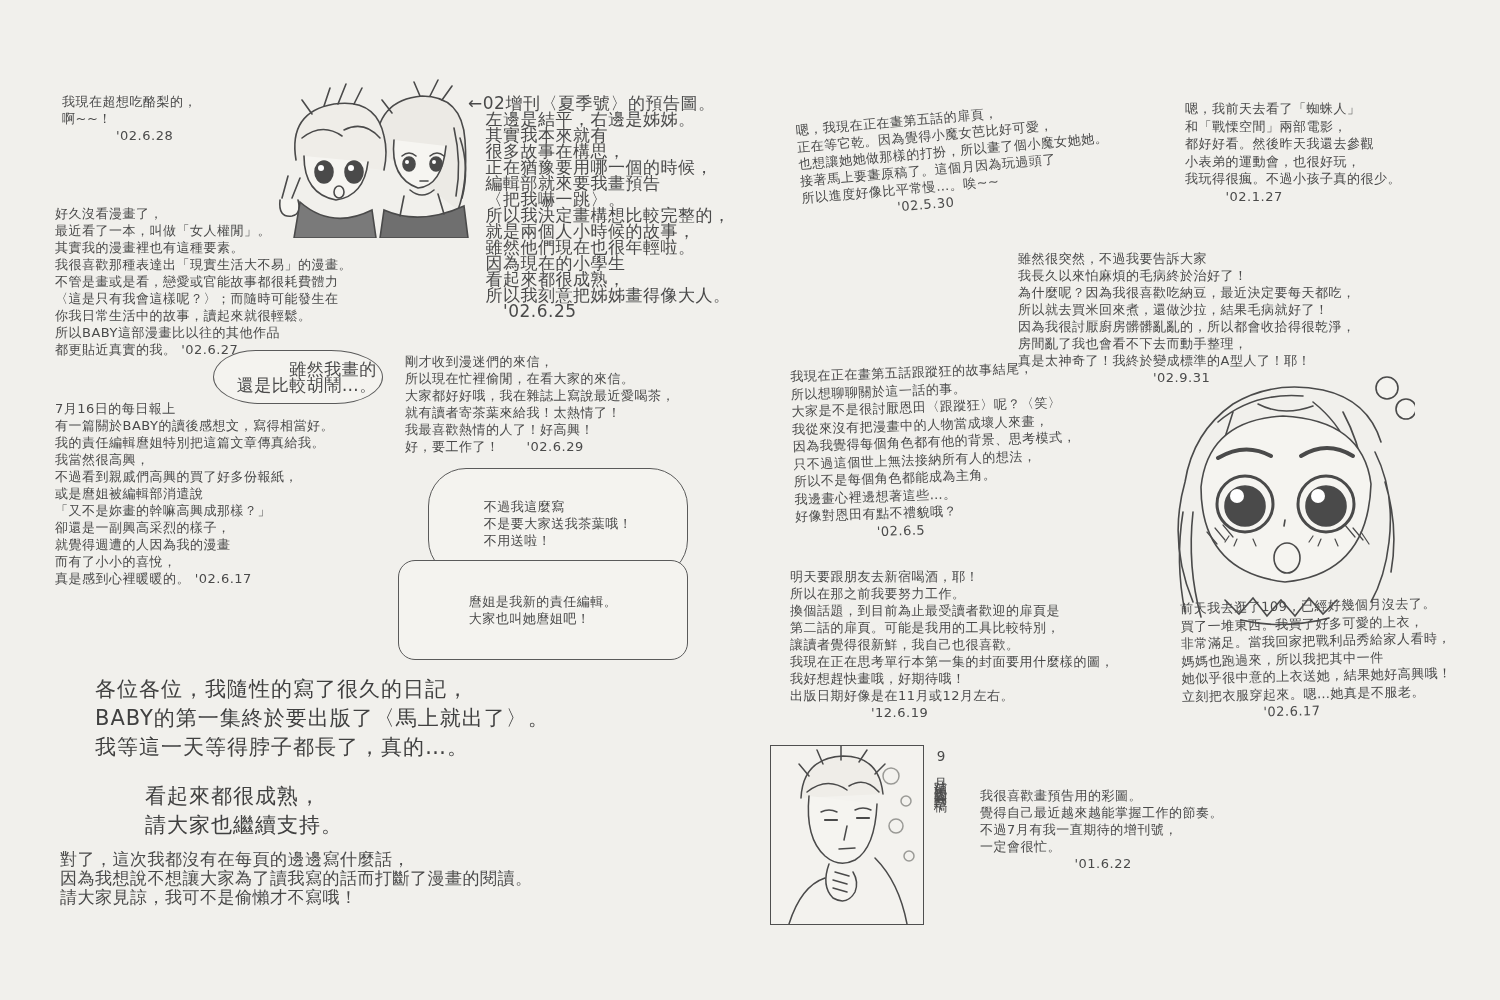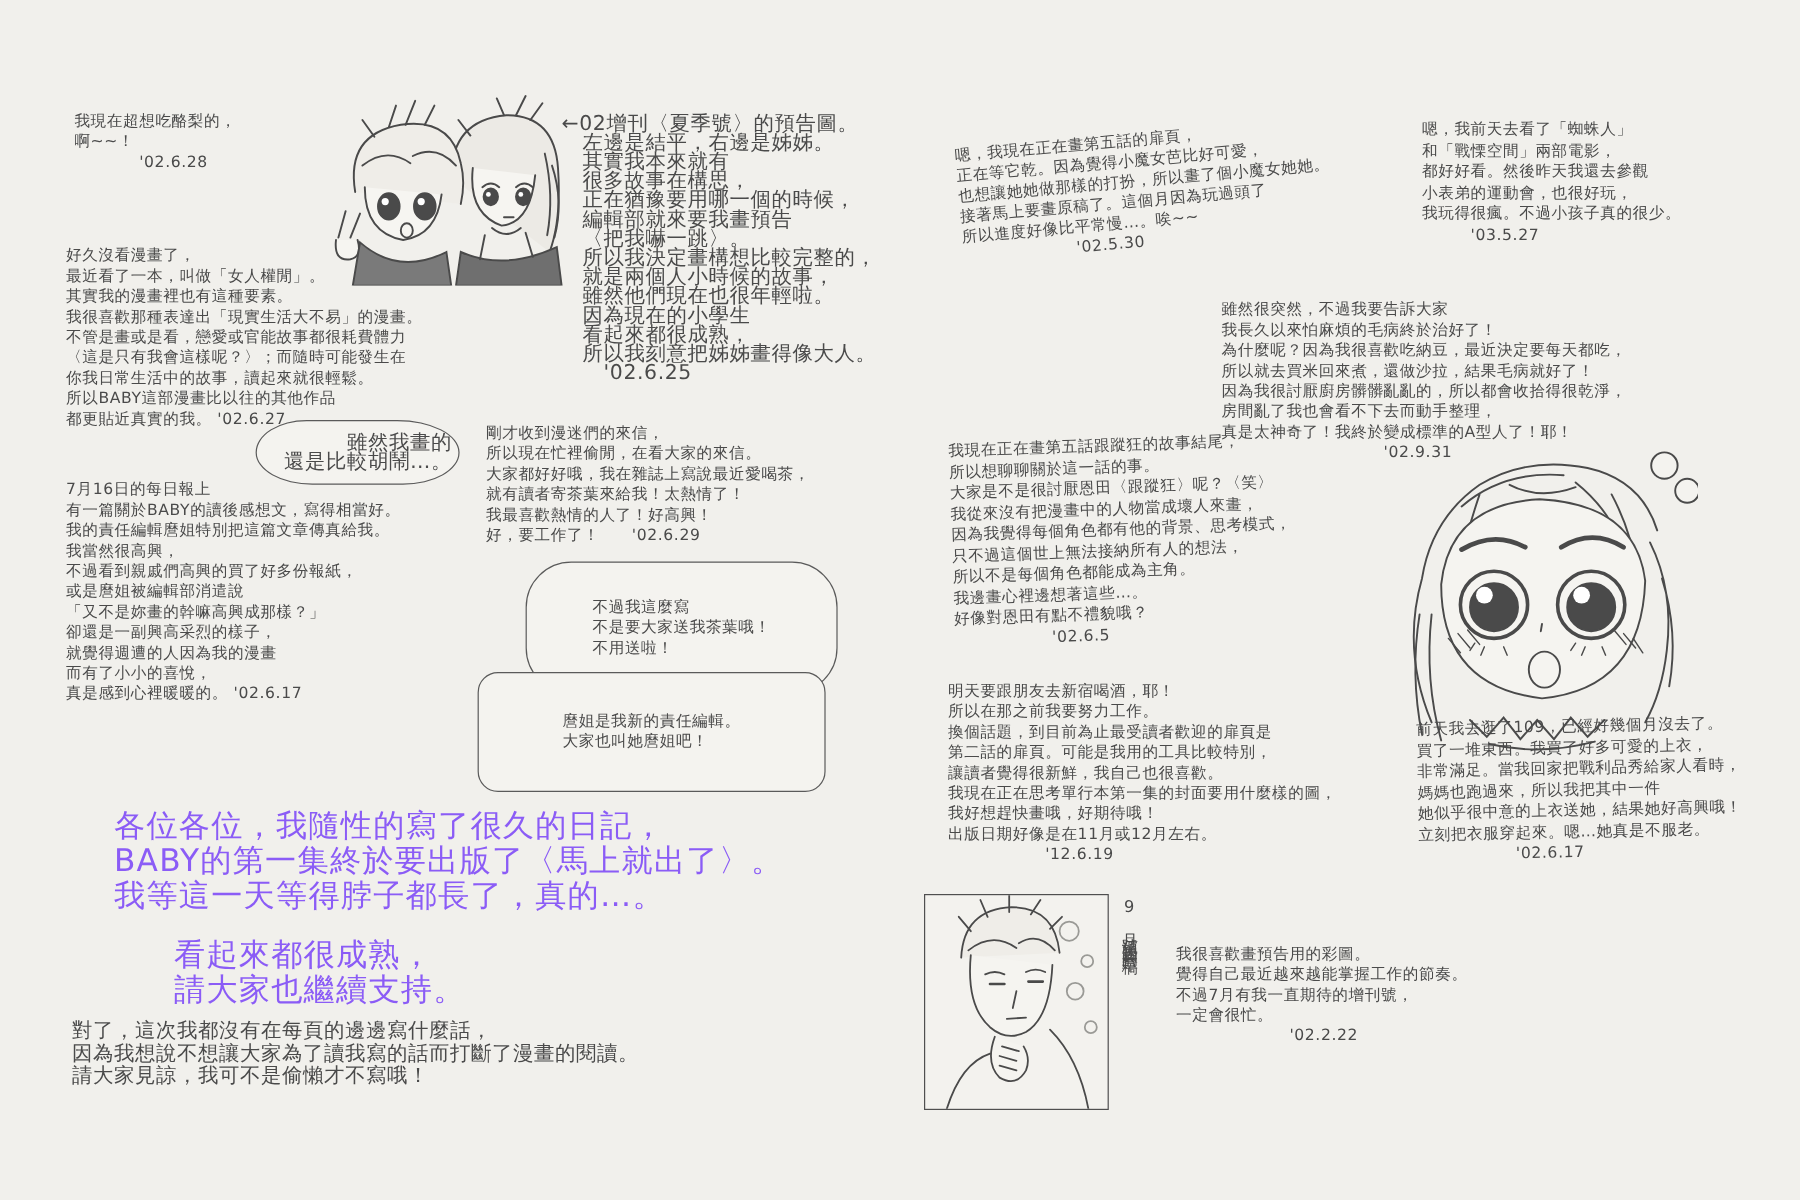--- a/index.html
+++ b/index.html
@@ -4,21 +4,21 @@
 <style>
   html,body{margin:0;padding:0;}
   body{
     width:1500px;height:1000px;position:relative;overflow:hidden;
     background:#f1f0ec;
     font-family:"DejaVu Sans","Liberation Sans",sans-serif;
     color:#4a4a4a;
   }
   .blk{position:absolute;white-space:pre;font-size:13px;line-height:17px;letter-spacing:.5px;color:#4a4a4a;}
   .sm{font-size:17px;line-height:16px;}
-  .big{font-size:26px;line-height:29px;color:#8b5cf6;letter-spacing:1px;}
+  .big{font-size:21px;line-height:29px;color:#404040;letter-spacing:1px;}
   .tilt-up5{transform:rotate(-5deg);transform-origin:left top;}
   .tilt-up2{transform:rotate(-2deg);transform-origin:left top;}
   .tilt-up1{transform:rotate(-1.2deg);transform-origin:left top;}
   .bubble{
     position:absolute;border:1.6px solid #5a5a5a;background:#f4f3ef;
     border-radius:45% 55% 50% 50% / 90% 90% 90% 90%;
     display:flex;align-items:center;justify-content:center;
   }
   .bubble.rect{border-radius:38px;}
   .bubble .blk{position:static;}
@@ -117,21 +117,21 @@
 　所以我刻意把姊姊畫得像大人。
 　　'02.6.25</div>
 
 <div class="blk" style="left:405px;top:353px;">剛才收到漫迷們的來信，
 所以現在忙裡偷閒，在看大家的來信。
 大家都好好哦，我在雜誌上寫說最近愛喝茶，
 就有讀者寄茶葉來給我！太熱情了！
 我最喜歡熱情的人了！好高興！
 好，要工作了！　　'02.6.29</div>
 
-<div class="bubble rect" style="left:428px;top:468px;width:258px;height:108px;margin-left:10px;">
+<div class="bubble rect" style="left:428px;top:468px;width:258px;height:108px;">
   <div class="blk">不過我這麼寫
 不是要大家送我茶葉哦！
 不用送啦！</div>
 </div>
 
 <div class="bubble rect" style="left:398px;top:560px;width:288px;height:98px;border-radius:17px;">
   <div class="blk">麿姐是我新的責任編輯。
 大家也叫她麿姐吧！</div>
 </div>
 
@@ -150,21 +150,21 @@
 也想讓她她做那樣的打扮，所以畫了個小魔女她她。
 接著馬上要畫原稿了。這個月因為玩過頭了
 所以進度好像比平常慢…。唉~~
 　　　　　　　'02.5.30</div>
 
 <div class="blk" style="left:1185px;top:100px;line-height:17.5px;">嗯，我前天去看了「蜘蛛人」
 和「戰慄空間」兩部電影，
 都好好看。然後昨天我還去參觀
 小表弟的運動會，也很好玩，
 我玩得很瘋。不過小孩子真的很少。
-　　　'03.5.27</div>
+　　　'02.1.27</div>
 
 <div class="blk" style="left:1018px;top:250px;">雖然很突然，不過我要告訴大家
 我長久以來怕麻煩的毛病終於治好了！
 為什麼呢？因為我很喜歡吃納豆，最近決定要每天都吃，
 所以就去買米回來煮，還做沙拉，結果毛病就好了！
 因為我很討厭廚房髒髒亂亂的，所以都會收拾得很乾淨，
 房間亂了我也會看不下去而動手整理，
 真是太神奇了！我終於變成標準的A型人了！耶！
 　　　　　　　　　　'02.9.31</div>
 
@@ -261,13 +261,13 @@
     </g>
   </svg>
 </div>
 
 <div class="vtext" style="left:932px;top:748px;height:185px;">9月號預告圖的草稿←</div>
 
 <div class="blk" style="left:980px;top:787px;">我很喜歡畫預告用的彩圖。
 覺得自己最近越來越能掌握工作的節奏。
 不過7月有我一直期待的增刊號，
 一定會很忙。
-　　　　　　　'02.2.22</div>
+　　　　　　　'01.6.22</div>
 
 </body></html>

